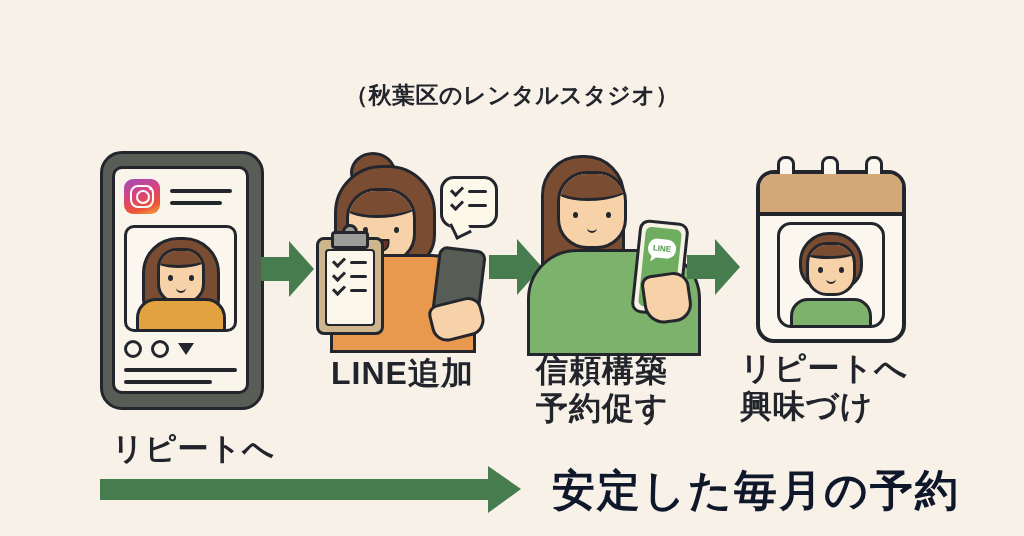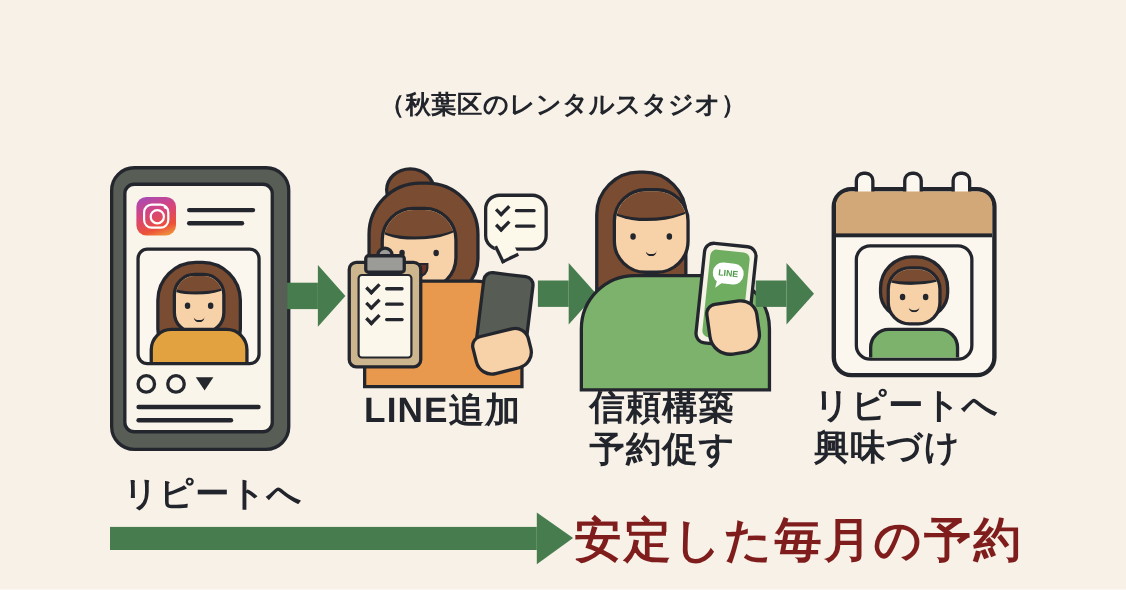--- a/index.html
+++ b/index.html
@@ -18,21 +18,21 @@
   
   .sarrow{position:absolute;width:54px;height:56px;}
   .sarrow .bar{position:absolute;left:0;top:16px;width:28px;height:24px;background:var(--grn);}
   .sarrow .tip{position:absolute;left:28px;top:0;width:0;height:0;
                border-top:28px solid transparent;border-bottom:28px solid transparent;border-left:25px solid var(--grn);}
 
   
   .bigbar{position:absolute;left:100px;top:479px;width:388px;height:21px;background:var(--grn);}
   .bigtip{position:absolute;left:488px;top:466px;width:0;height:0;
           border-top:23px solid transparent;border-bottom:24px solid transparent;border-left:33px solid var(--grn);}
-  .result{position:absolute;left:522px;top:462px;font-size:43px;font-weight:800;letter-spacing:2px;color:#7f1d1d;}
+  .result{position:absolute;left:552px;top:462px;font-size:43px;font-weight:800;letter-spacing:2px;color:#0f172a;}
 
   
   .phone1{position:absolute;left:100px;top:151px;width:158px;height:253px;
           background:#585d56;border:3px solid var(--ink);border-radius:22px;}
   .p1screen{position:absolute;left:9px;top:12px;right:12px;bottom:13px;
             background:#faf5ea;border:3px solid var(--ink);border-radius:10px;padding:10px 9px;}
   .igrow{display:flex;align-items:center;gap:10px;}
   .igicon{width:36px;height:35px;border-radius:9px;position:relative;flex:0 0 auto;
           background:linear-gradient(160deg,#a04cbd 0%,#d6447e 40%,#ec5138 75%,#f0a93e 100%);}
   .igicon .frame{position:absolute;inset:6px;border:2.5px solid #fff;border-radius:8px;}

